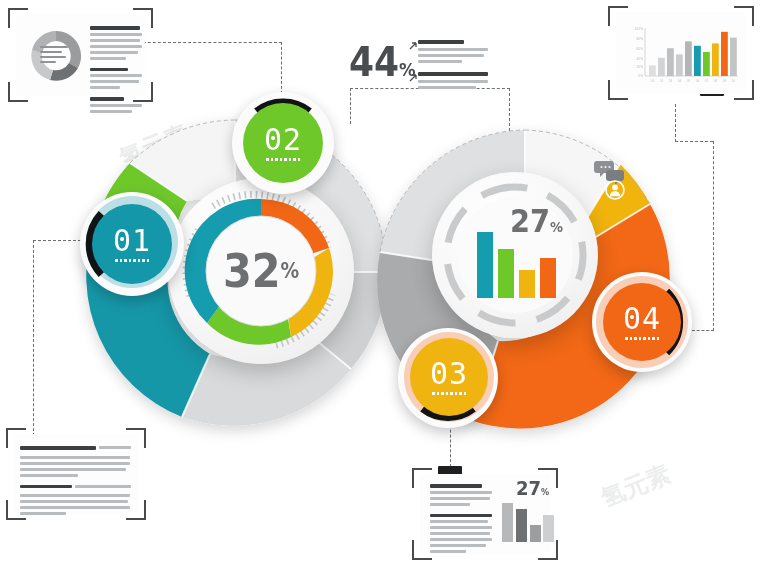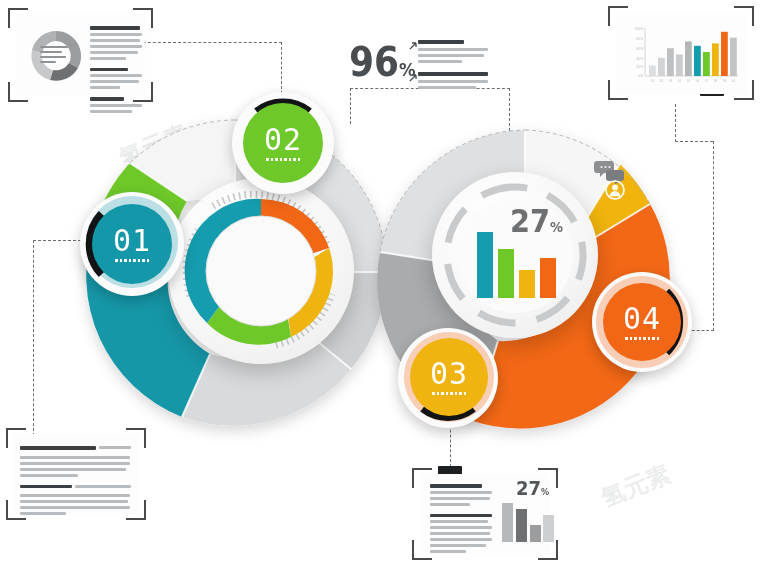--- a/index.html
+++ b/index.html
@@ -206,20 +206,25 @@
       <path d="M108,167 A78,78 0 0,0 164,116" stroke-dasharray="1.6 4" stroke-width="7" opacity=".85"></path>
     </g>
 
     <path d="M93,21 A72,72 0 0,1 161,70 L109,87 A55,55 0 0,0 93,38 Z" fill="#F26716"></path>
     <path d="M161,70 A72,72 0 0,1 123,159 L116,108 A55,55 0 0,0 145,80 Z" fill="#F0B410"></path>
     <path d="M123,159 A72,72 0 0,1 39,145 L70,103 A55,55 0 0,0 115,110 Z" fill="#6EC82A"></path>
     <path d="M39,145 A72,72 0 0,1 93,21 L93,38 A55,55 0 0,0 70,103 Z" fill="#169CAF"></path>
     <circle cx="93" cy="93" r="55" fill="#FAFAFA"></circle>
     <circle cx="93" cy="93" r="55" fill="none" stroke="#dedede" stroke-width="1"></circle>
   </svg>
+  <div class="pct" style="left:168px;top:178px;width:186px;height:186px;display:flex;
+       align-items:center;justify-content:center;font-size:46px;">
+    <span>32</span>
+      <span class="sm">%</span>
+  </div>
 
   <div class="dial-plate" style="left:432px;top:172px;width:166px;height:166px;"></div>
   <svg class="abs" width="166" height="166" style="left:432px;top:172px;">
     <circle cx="83" cy="83" r="68" fill="none" stroke="#C9CACB" stroke-width="7" stroke-dasharray="16 10" stroke-linecap="butt" transform="rotate(-112 83 83)" stroke-dashoffset="0" pathLength="100" style="stroke-dasharray:9 5;"></circle>
     <circle cx="83" cy="83" r="58" fill="#FBFBFB"></circle>
 
     <rect class="bar" x="45" y="60" width="16" height="66" fill="#169CAF"></rect>
     <rect class="bar" x="66" y="77" width="16" height="49" fill="#6EC82A"></rect>
     <rect class="bar" x="87" y="98" width="16" height="28" fill="#F0B410"></rect>
     <rect class="bar" x="108" y="86" width="16" height="40" fill="#F26716"></rect>
@@ -297,21 +302,21 @@
         <i></i>
         <i></i>
         <i></i>
         <i></i>
         <i></i>
         <i></i>
       </span>
   </div>
 
   <div class="big67" style="left:349px;top:42px;font-size:40px;">
-    <span>96</span><span class="sm">%</span>
+    <span>44</span><span class="sm">%</span>
   </div>
   <div class="abs" style="left:418px;top:40px;width:72px;">
     <svg class="abs" width="8" height="8" style="left:-9px;top:2px;">
       <path d="M1,7 L7,1 M7,1 H3 M7,1 V5" stroke="#4A4D50" stroke-width="1.3" fill="none"></path>
     </svg>
     <div class="ln dk" style="width:46px;"></div>
     <div style="margin-top:4px;">
       <div class="ln" style="width:70px;"></div>
       <div class="ln" style="width:66px;"></div>
       <div class="ln" style="width:44px;"></div>

